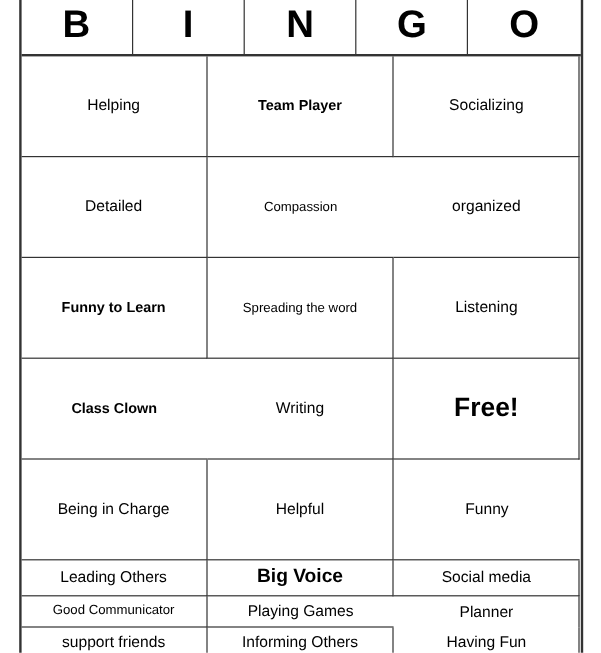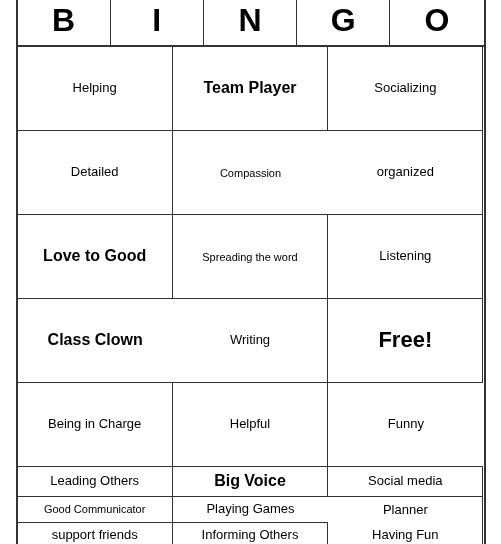--- a/index.html
+++ b/index.html
@@ -51,21 +51,21 @@
       border-right: none;
     }
     .bingo-cell:nth-child(n+21) {
       border-bottom: none;
     }
     .bingo-cell.free {
       font-size: 22px;
       font-weight: bold;
     }
     .bingo-cell.large {
-      font-size: 16px;
+      font-size: 12px;
       font-weight: bold;
     }
     .bingo-cell.xlarge {
       font-size: 16px;
       font-weight: bold;
       text-align: center;
     }
     .bingo-cell.small {
       font-size: 11px;
     }
@@ -81,21 +81,21 @@
       <div class="bingo-header-cell">G</div>
       <div class="bingo-header-cell">O</div>
     </div>
   <div class="bingo-grid">
   <div class="bingo-cell">Helping</div>
       <div class="bingo-cell large">Team Player</div>
       <div class="bingo-cell">Socializing</div>
       <div class="bingo-cell">Detailed</div>
       <div class="bingo-cell small">Compassion</div>
       <div class="bingo-cell">organized</div>
-      <div class="bingo-cell large">Love to Good</div>
+      <div class="bingo-cell large">Funny to Learn</div>
       <div class="bingo-cell small">Spreading the word</div>
       <div class="bingo-cell">Listening</div>
       <div class="bingo-cell large">Class Clown</div>
       <div class="bingo-cell">Writing</div>
       <div class="bingo-cell free">Free!</div>
       <div class="bingo-cell">Being in Charge</div>
       <div class="bingo-cell">Helpful</div>
       <div class="bingo-cell">Funny</div>
       <div class="bingo-cell">Leading Others</div>
       <div class="bingo-cell xlarge">Big Voice</div>

